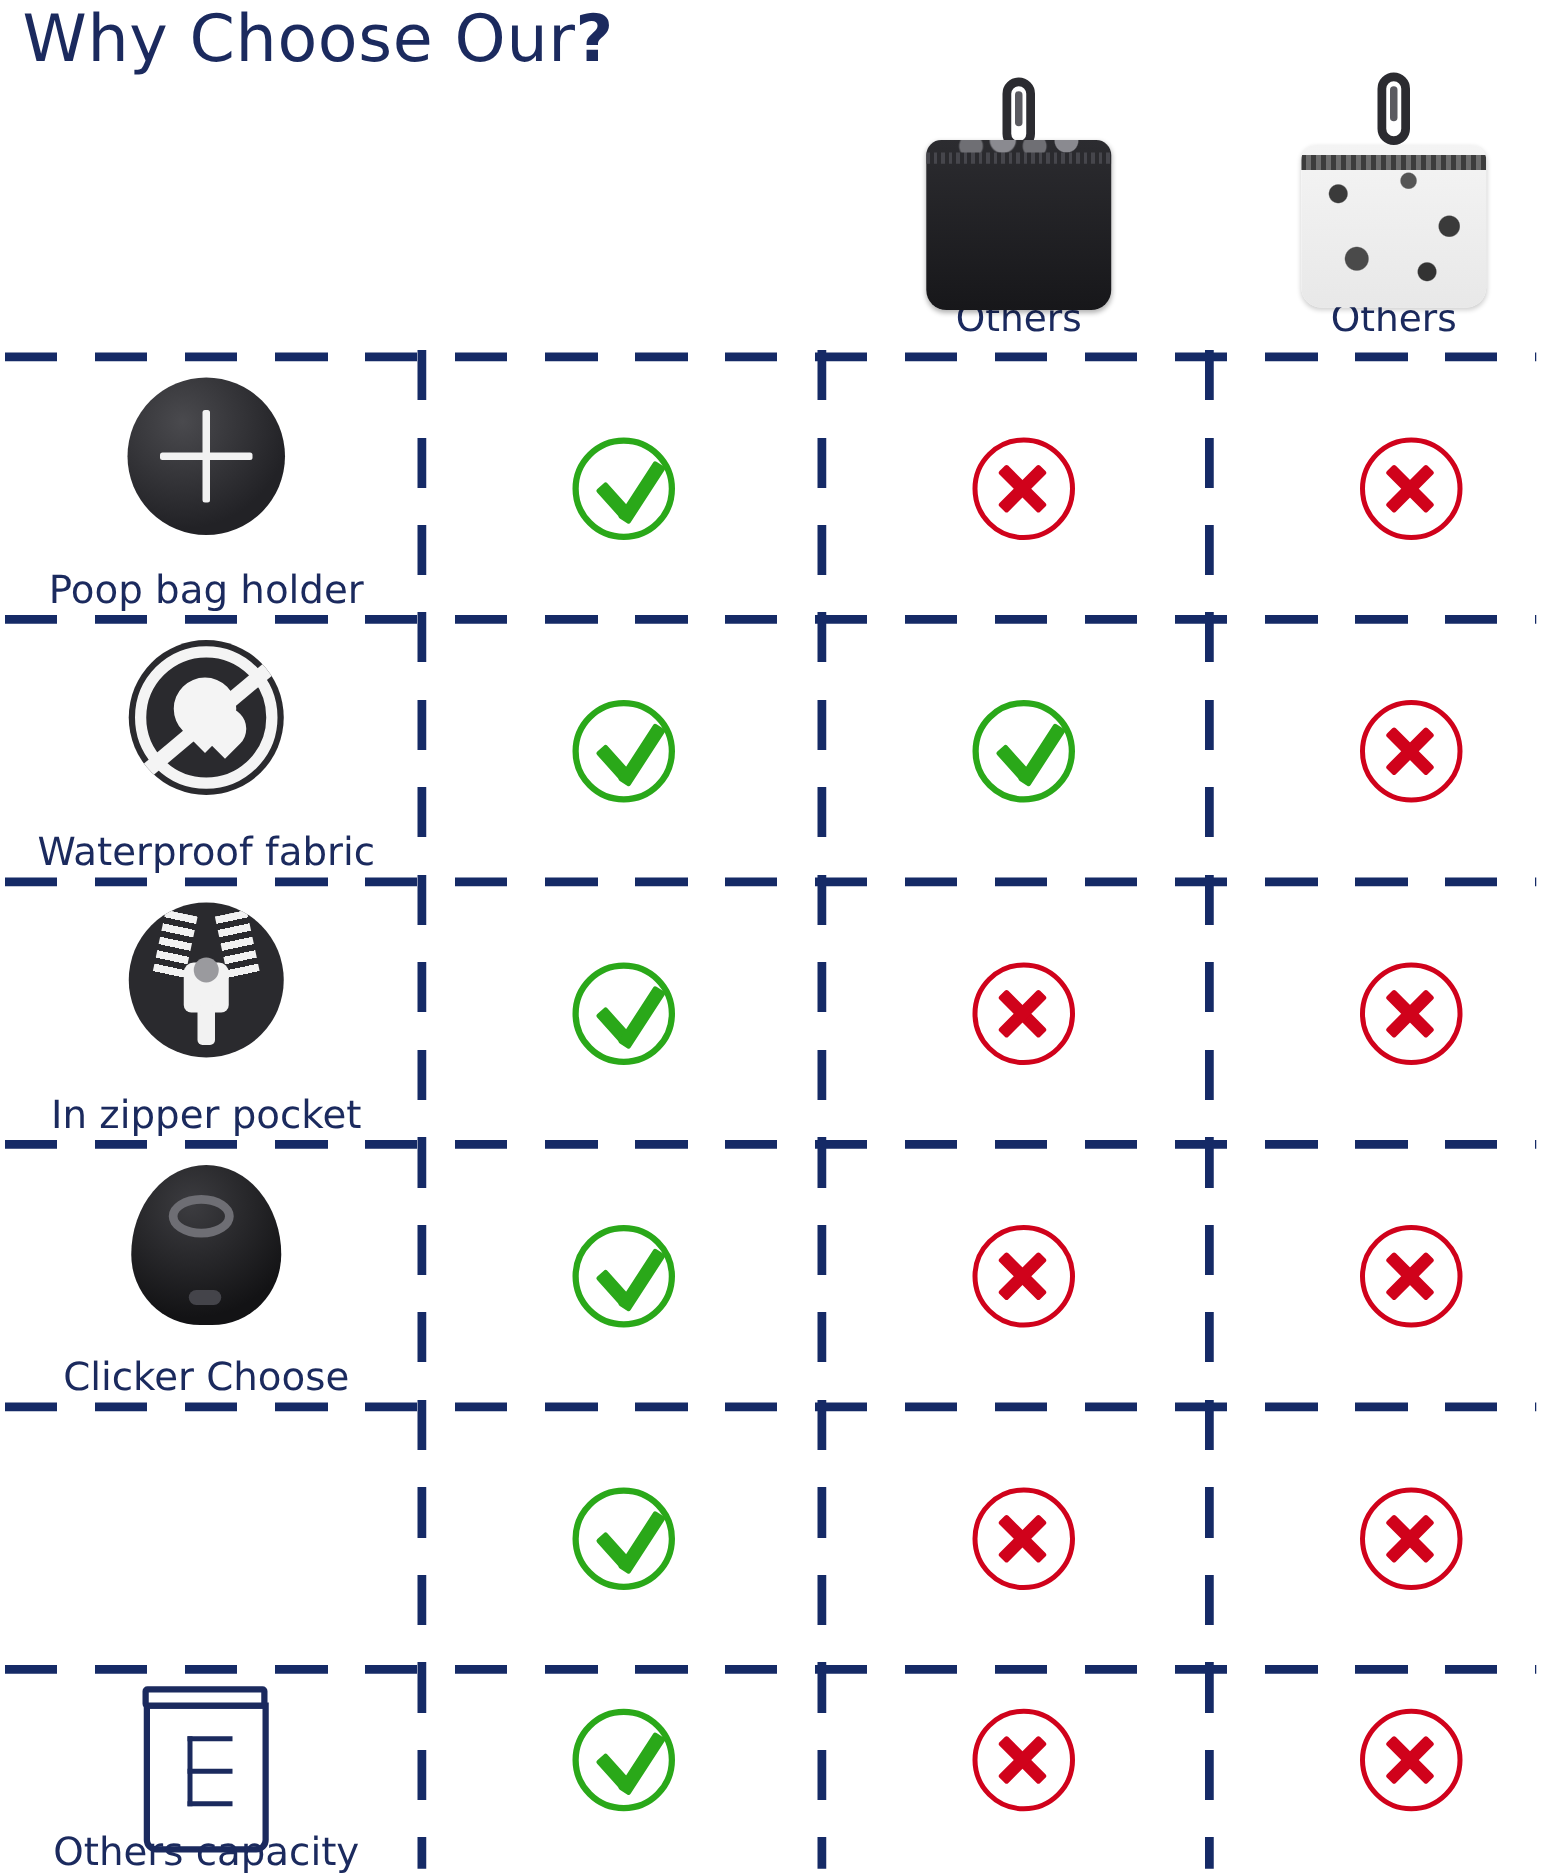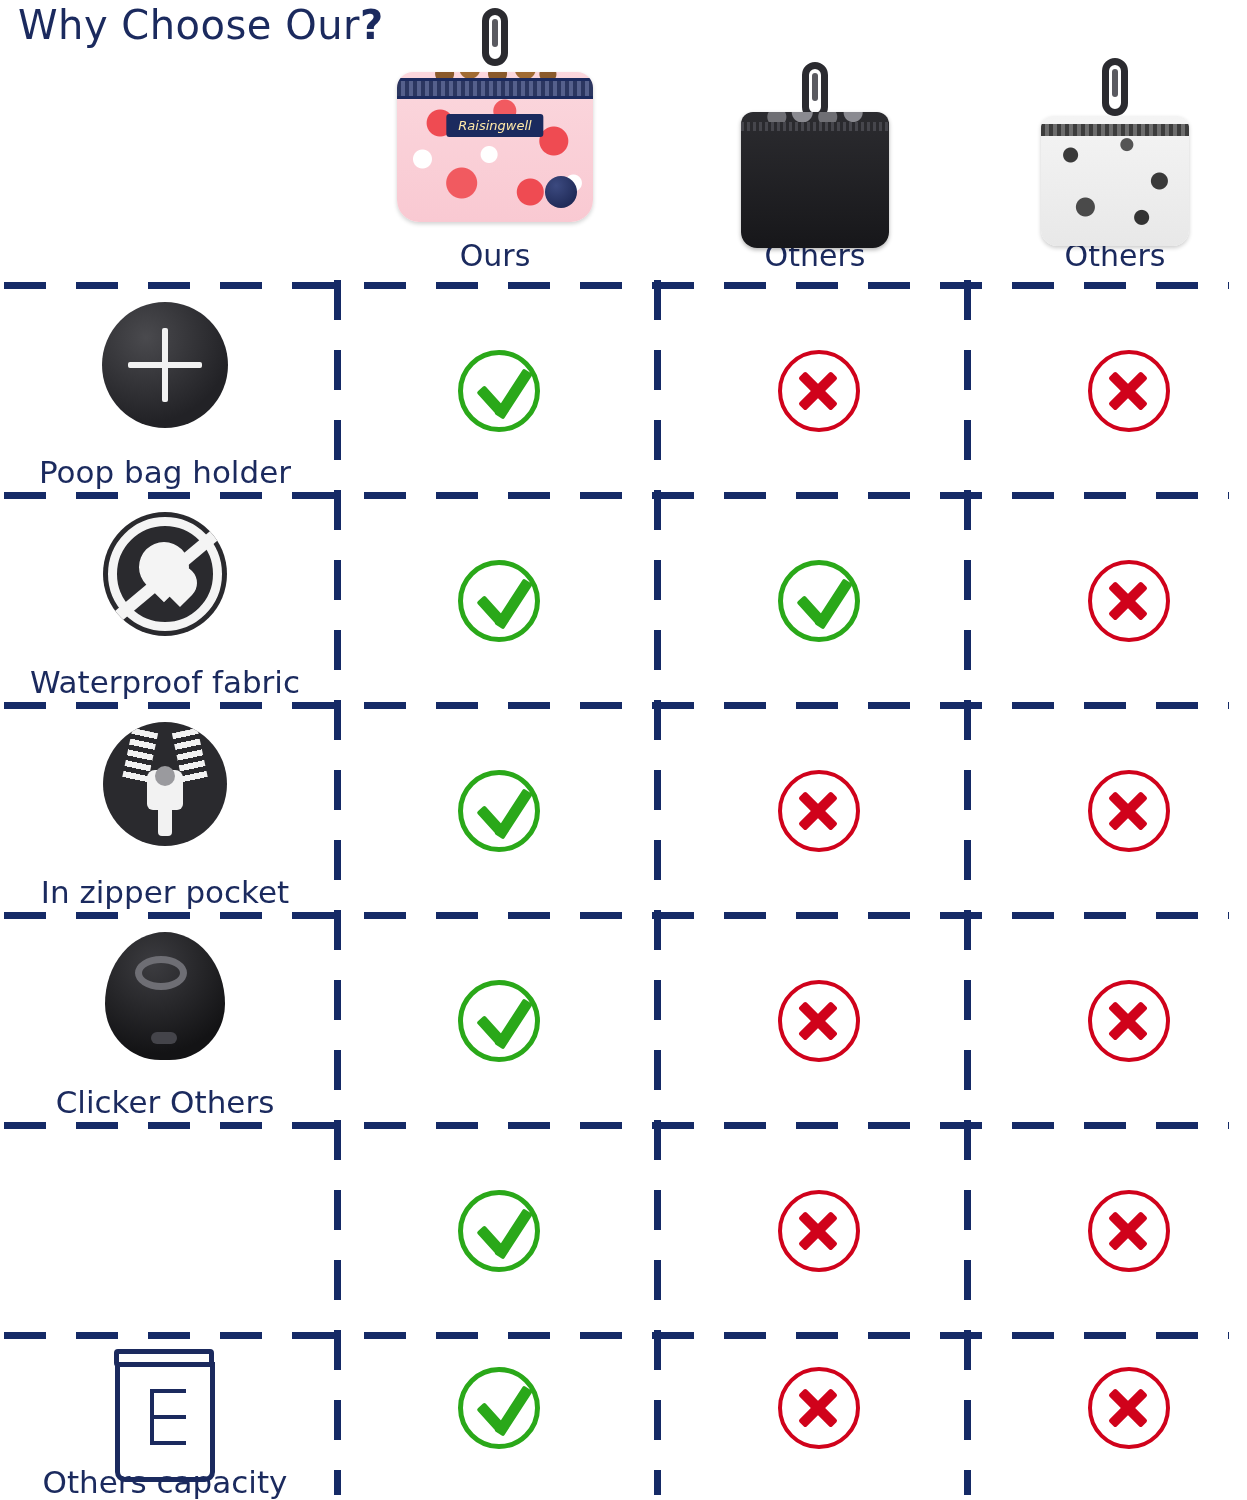--- a/index.html
+++ b/index.html
@@ -14,21 +14,21 @@
     font-family: "DejaVu Sans", sans-serif;
     color: #1b2a5e;
     overflow: hidden;
   }
 
   
   .title {
     position: absolute;
     left: 18px;
     top: 2px;
-    font-size: 40px;
+    font-size: 52px;
     letter-spacing: 0.5px;
     color: #1b2a5e;
     font-family: "DejaVu Sans", sans-serif;
     white-space: nowrap;
   }
   .title .q { font-weight: bold; }
 
   
   .header {
     position: absolute;
@@ -452,32 +452,20 @@
 </style>
 </head>
 <body>
 
 <div class="title">
   <span>Why Choose Our</span><span class="q">?</span>
 </div>
 
 <div class="header">
 
-  <div class="prod-col" style="left:340px; top:8px; width:310px;">
-    <div class="bag-wrap" style="width:310px; height:236px;">
-      <div class="clip" style="top:0;"></div>
-      <div class="bag-ours" style="top:64px;">
-        <div class="treats"></div>
-        <div class="zip"></div>
-        <div class="logo">Raisingwell</div>
-        <div class="button"></div>
-      </div>
-    </div>
-    <div class="prod-label" style="margin-top:-6px;">Ours</div>
-  </div>
 
   <div class="prod-col" style="left:670px; top:8px; width:290px;">
     <div class="bag-wrap" style="width:290px; height:236px;">
       <div class="clip" style="top:54px;"></div>
       <div class="bag-black" style="top:104px;">
         <div class="treats"></div>
         <div class="zip"></div>
       </div>
     </div>
     <div class="prod-label" style="margin-top:-6px;">Others</div>
@@ -568,21 +556,21 @@
   <div class="mark-cell" style="left:974px;">
     <div class="mark cross"></div>
   </div>
 </div>
 
 <div class="row" style="top:918px; height:206px;">
   <div class="feature-cell">
     <div class="feature-icon">
       <div class="ic-clicker"></div>
     </div>
-    <div class="feature-label">Clicker Others</div>
+    <div class="feature-label">Clicker Choose</div>
   </div>
   <div class="mark-cell" style="left:344px;">
     <div class="mark check"></div>
   </div>
   <div class="mark-cell" style="left:664px;">
     <div class="mark cross"></div>
   </div>
   <div class="mark-cell" style="left:974px;">
     <div class="mark cross"></div>
   </div>

